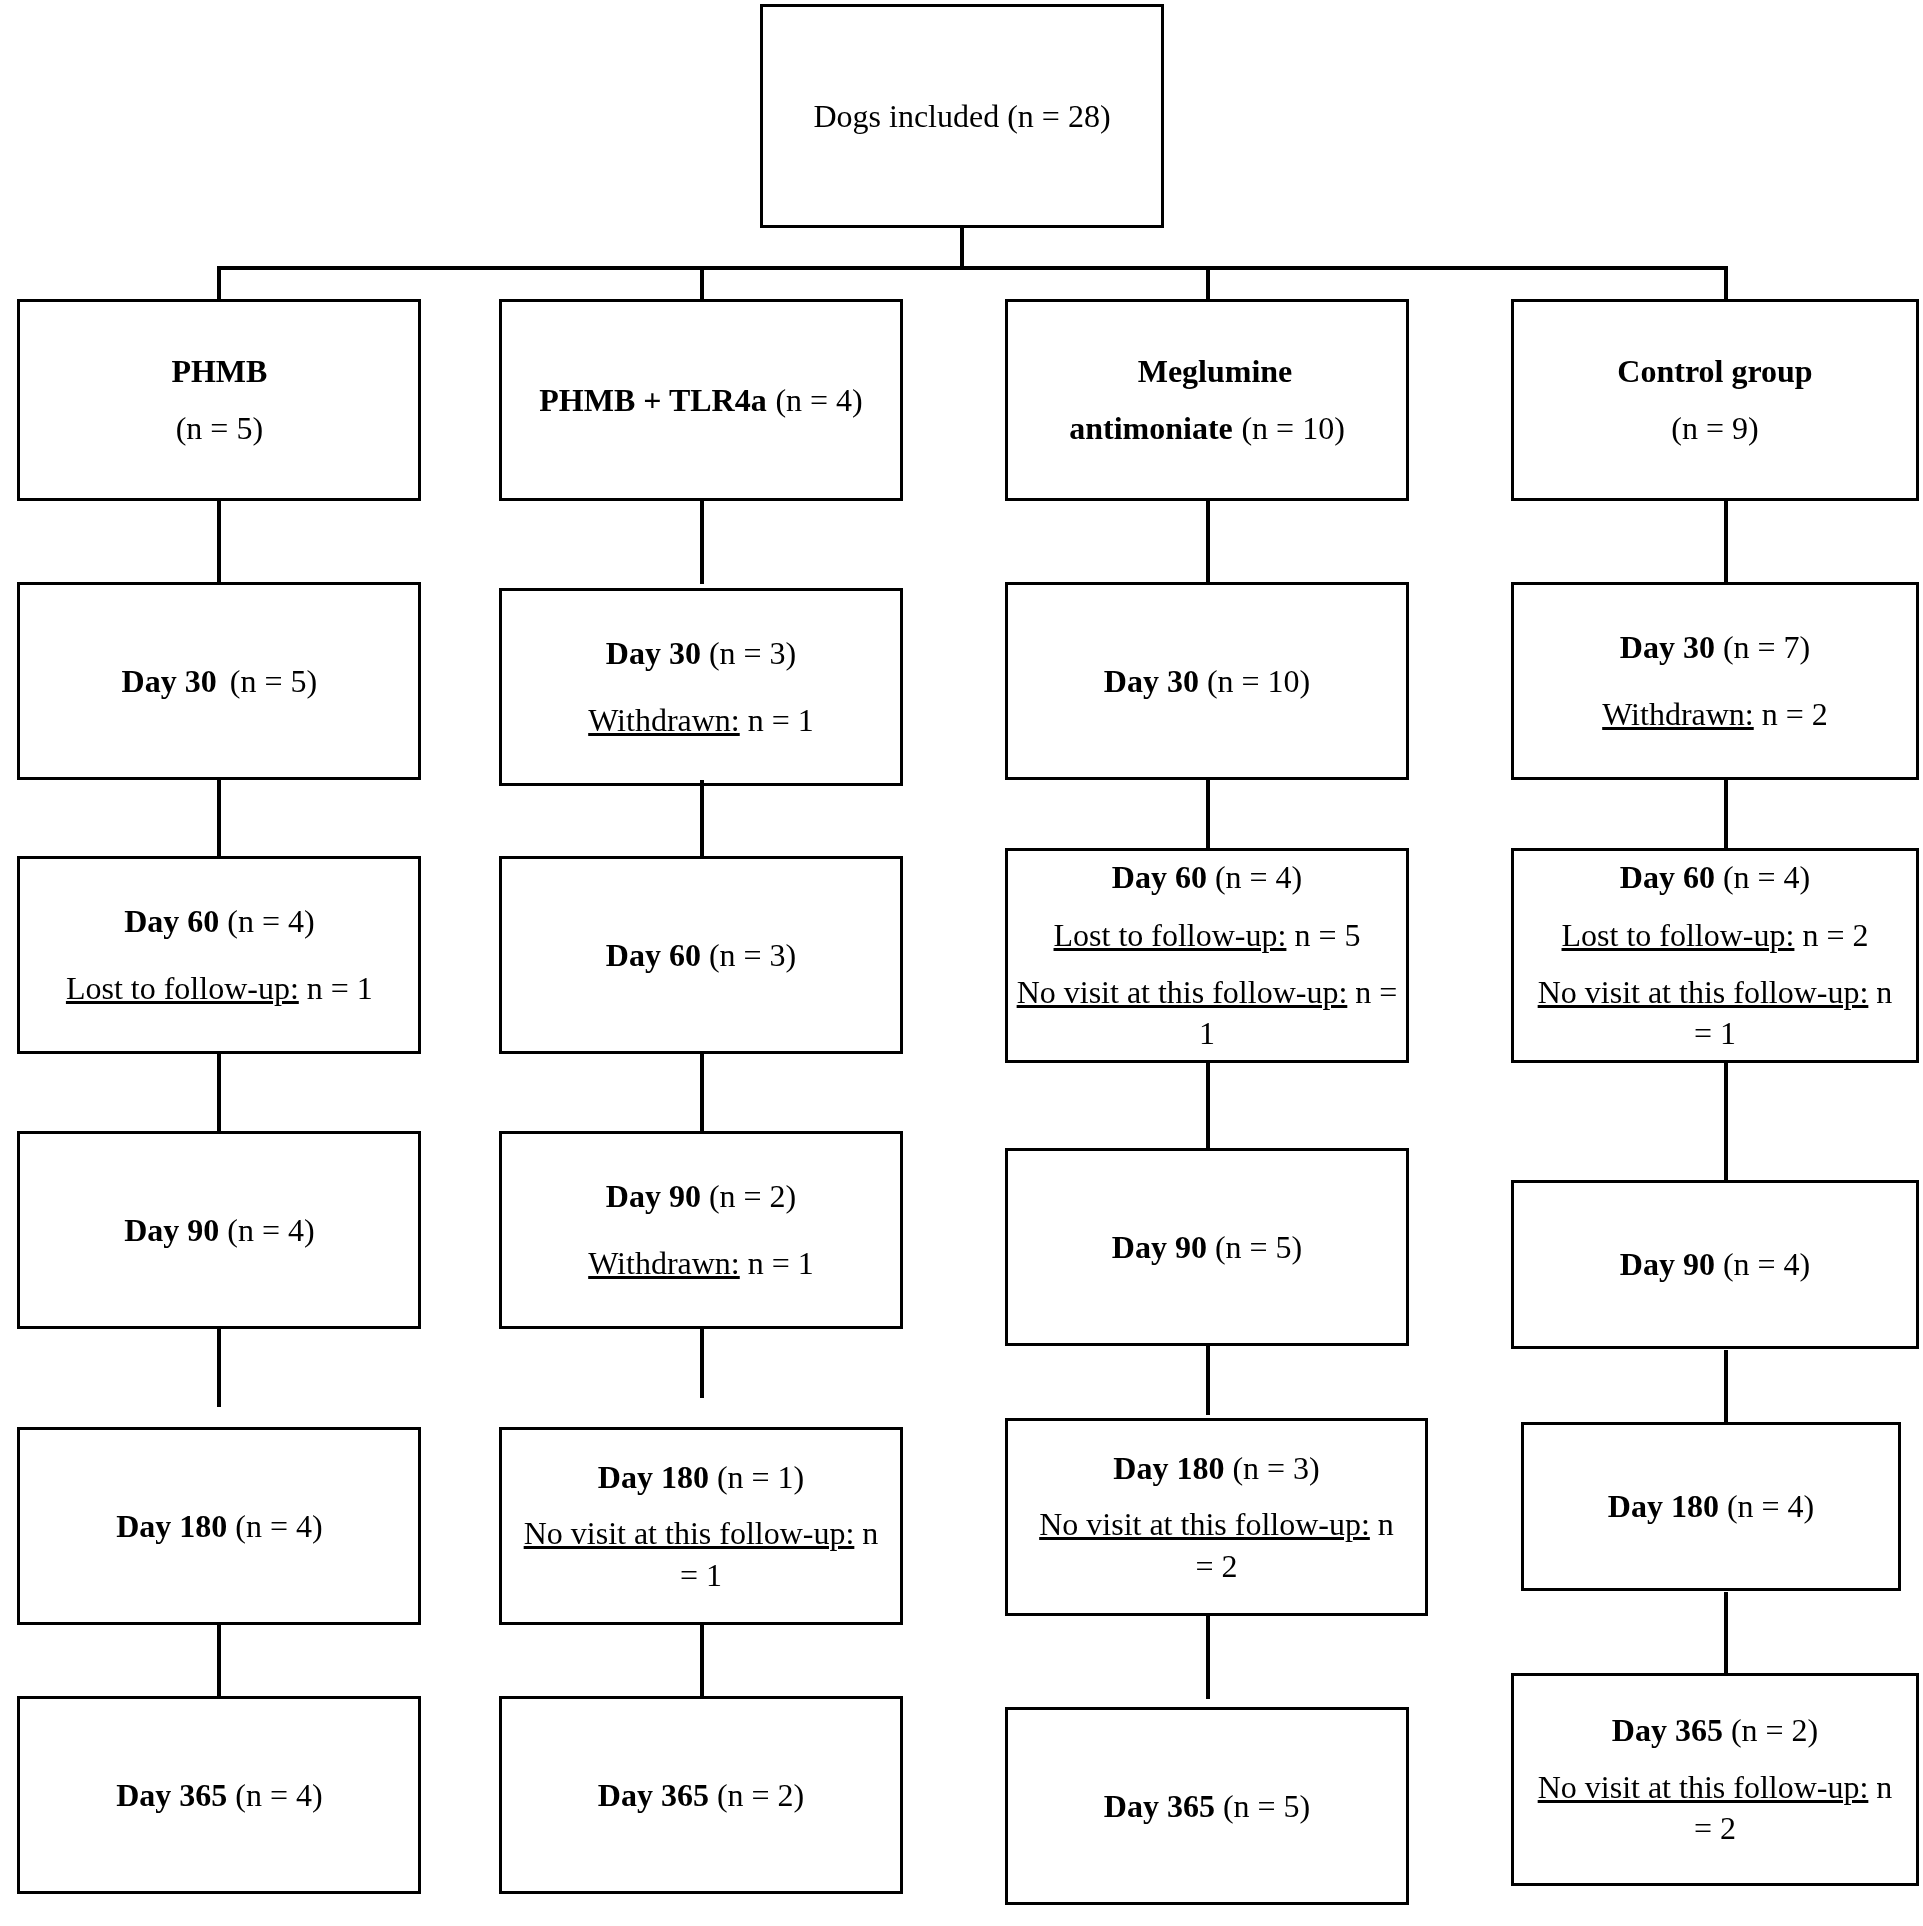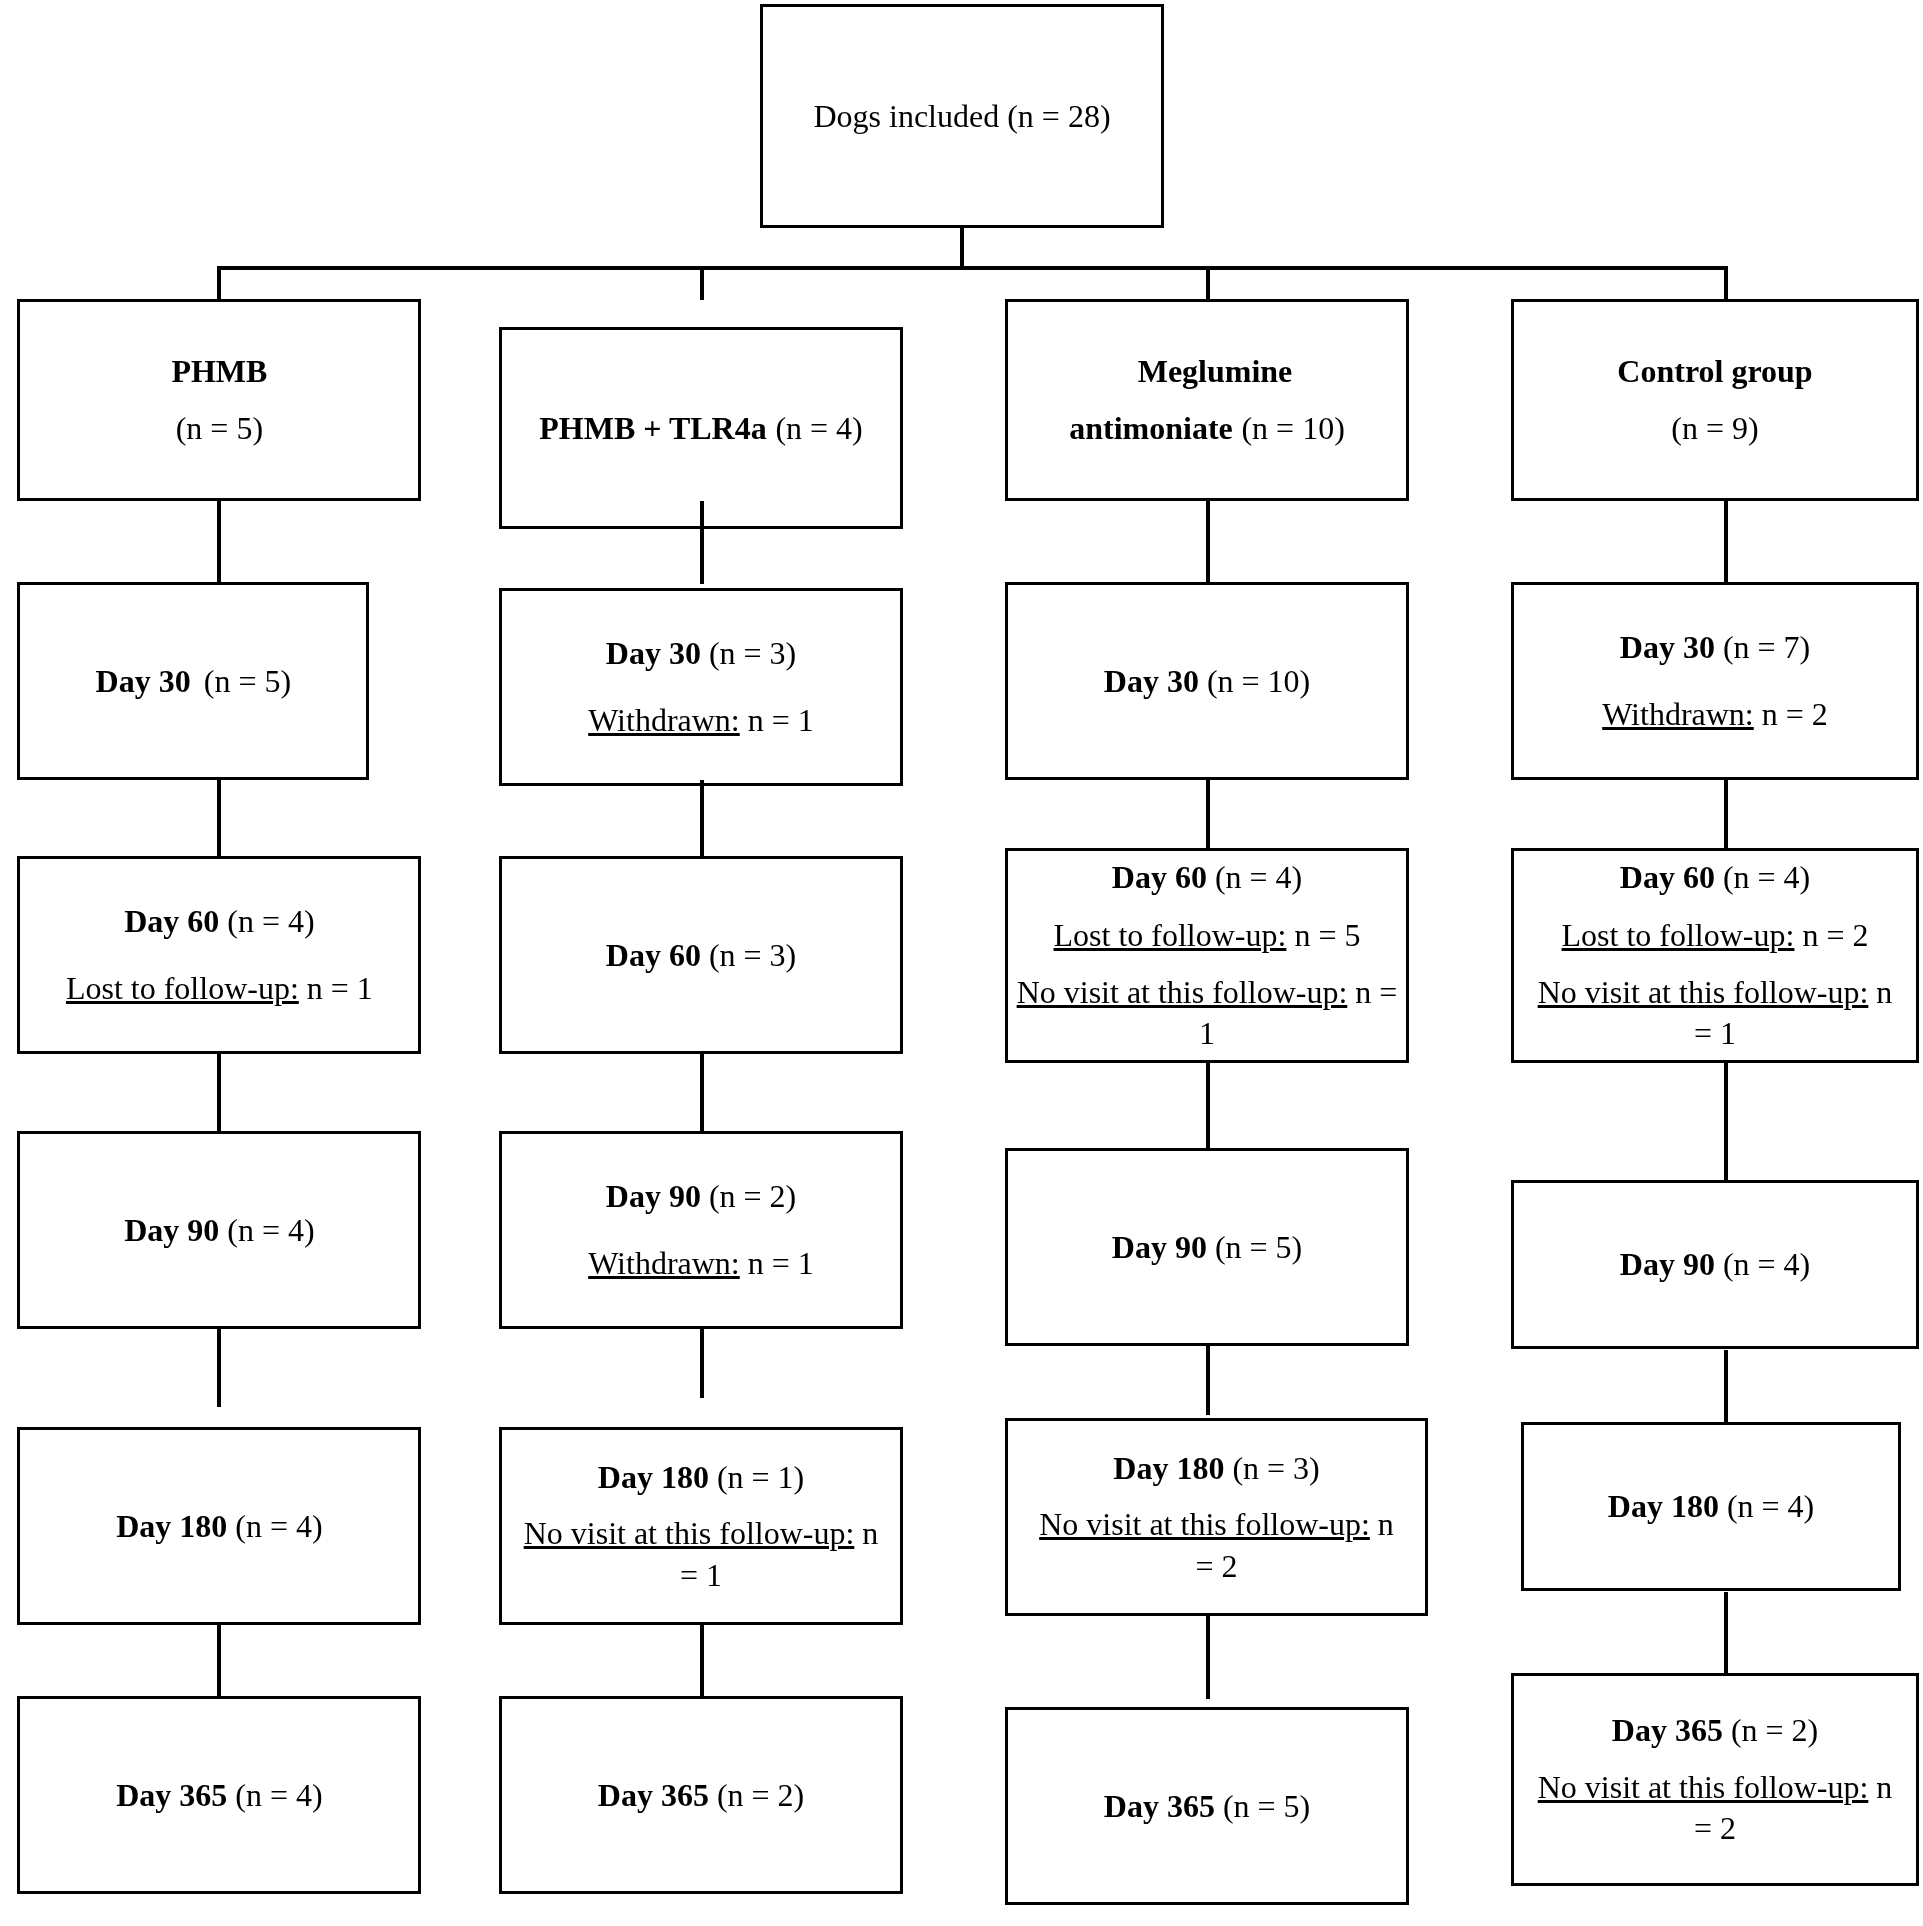--- a/index.html
+++ b/index.html
@@ -67,21 +67,21 @@
   <div class="connector v" style="left:700px; top:266px; width:3.9px; height:34px;"></div>
   <div class="connector v" style="left:1206px; top:266px; width:3.9px; height:34px;"></div>
   <div class="connector v" style="left:1724px; top:266px; width:3.9px; height:34px;"></div>
 
   <div class="node" style="left:17.4px; top:299px; width:404px; height:202px;">
     <div class="line b" style="position:static;">PHMB</div>
     <div class="gap-sm"></div>
     <div class="line" style="position:static;">(n = 5)</div>
   </div>
 
-  <div class="node" style="left:499px; top:299px; width:404px; height:202px;margin-top:28px;">
+  <div class="node" style="left:499px; top:299px; width:404px; height:202px;">
     <div class="line" style="position:static;">
       <span class="b">PHMB + TLR4a</span><span style="margin-left:8.7px;">(n = 4)</span>
     </div>
   </div>
 
   <div class="node" style="left:1005px; top:299px; width:404px; height:202px;">
     <div class="line b" style="position:static;margin-left:16px;">Meglumine</div>
     <div class="gap-sm"></div>
     <div class="line" style="position:static;">
       <span class="b">antimoniate</span><span style="margin-left:8.7px;">(n = 10)</span>
@@ -92,21 +92,21 @@
     <div class="line b" style="position:static;">Control group</div>
     <div class="gap-sm"></div>
     <div class="line" style="position:static;">(n = 9)</div>
   </div>
 
   <div class="connector v" style="left:217px; top:501px; width:3.9px; height:83px;"></div>
   <div class="connector v" style="left:700px; top:501px; width:3.9px; height:83px;"></div>
   <div class="connector v" style="left:1206px; top:501px; width:3.9px; height:83px;"></div>
   <div class="connector v" style="left:1724px; top:501px; width:3.9px; height:83px;"></div>
 
-  <div class="node" style="left:17.4px; top:582px; width:352px; height:198px;">
+  <div class="node" style="left:17.4px; top:582px; width:404px; height:198px;">
     <div class="line" style="position:static;">
       <span class="b">Day 30</span><span style="margin-left:5.2px;"> (n = 5)</span>
     </div>
   </div>
 
   <div class="node" style="left:499px; top:582px; width:404px; height:198px;margin-top:6px;">
     <div class="line" style="position:static;">
       <span class="b">Day 30</span><span> (n = 3)</span>
     </div>
     <div class="gap-md"></div>

